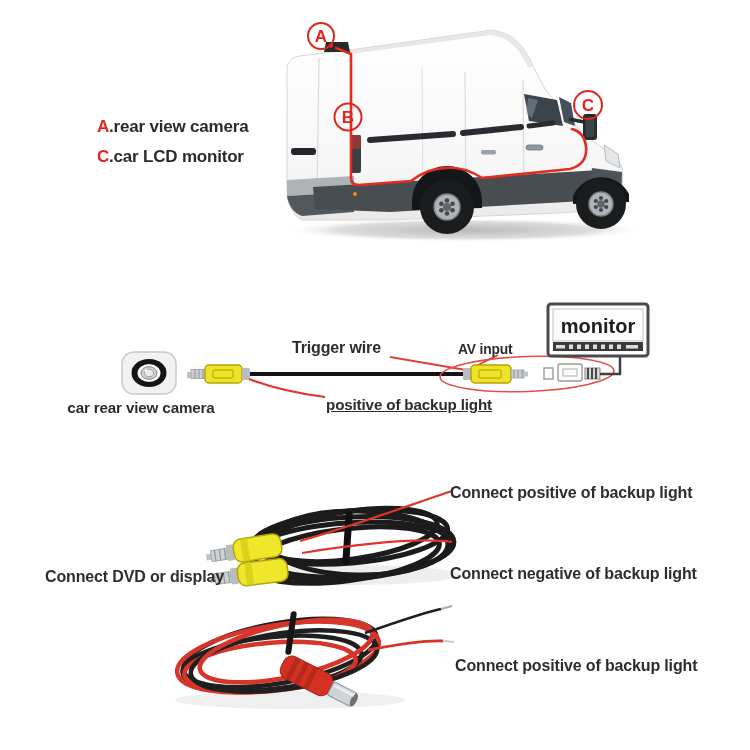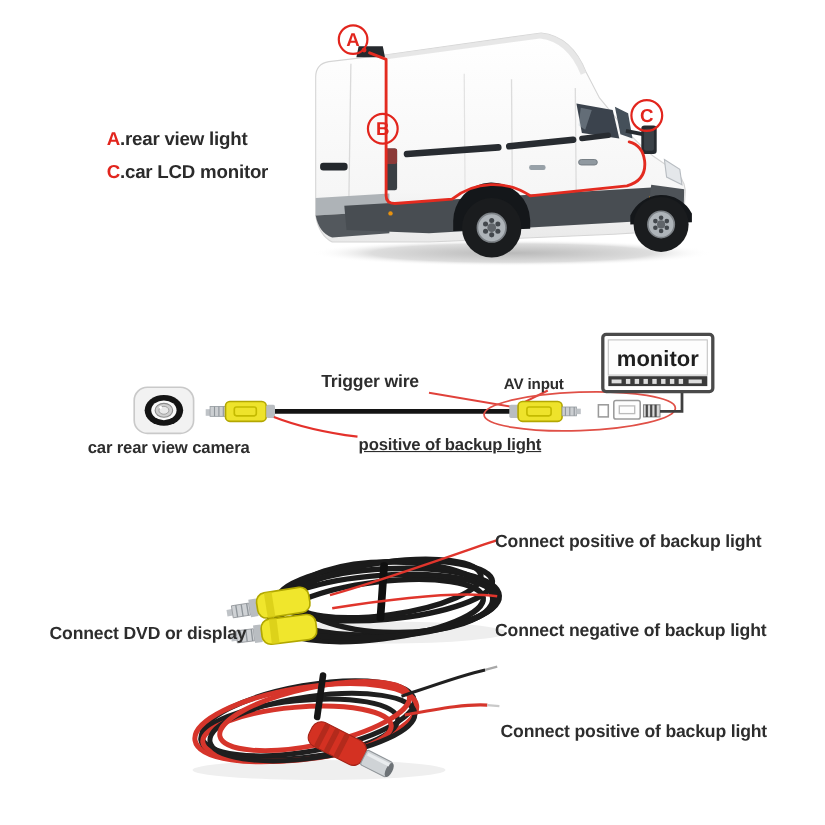--- a/index.html
+++ b/index.html
@@ -19,21 +19,21 @@
   .legend-text{color:#2b2b2b;}
   .ralign{text-align:right;}
   .svgtext{font-family:"Liberation Sans",sans-serif;font-weight:700;}
 </style>
 </head>
 <body>
 
 <div class="canvas">
 
   <div class="legend">
-    <div class="legend-row"><span class="legend-letter">A</span><span class="legend-text">.rear view light</span></div>
+    <div class="legend-row"><span class="legend-letter">A</span><span class="legend-text">.rear view camera</span></div>
     <div class="legend-row"><span class="legend-letter">C</span><span class="legend-text">.car LCD monitor</span></div>
   </div>
 
   <svg style="left:270px;top:10px;" width="420" height="235" viewBox="0 0 420 235">
     <defs>
       <linearGradient id="bodyGrad" x1="0" y1="0" x2="0" y2="1">
         <stop offset="0" stop-color="#ffffff"></stop>
           <stop offset="0.75" stop-color="#f6f6f6"></stop>
           <stop offset="1" stop-color="#e9e9e9"></stop>
       </linearGradient>
@@ -183,21 +183,21 @@
         <rect x="533" y="49.5" width="4" height="4.5" fill="#dddddd"></rect>
       <rect x="541" y="49.5" width="4" height="4.5" fill="#dddddd"></rect>
         <rect x="549" y="49.5" width="4" height="4.5" fill="#dddddd"></rect>
       <rect x="557" y="49.5" width="4" height="4.5" fill="#dddddd"></rect>
       <rect x="566" y="50" width="12" height="3.5" fill="#dddddd"></rect>
     </g>
   </svg>
 
   <div class="label lbl-16" style="left:292px;top:338px;">Trigger wire</div>
   <div class="label lbl-14" style="left:458px;top:342px;">AV input</div>
-  <div class="label lbl-15" style="left:55px;top:399px;width:172px;text-align:right;">car rear view camera</div>
+  <div class="label lbl-15" style="left:55px;top:399px;width:172px;text-align:center;">car rear view camera</div>
   <div class="label lbl-15" style="left:326px;top:396px;text-decoration:underline;">positive of backup light</div>
 
   <svg style="left:200px;top:475px;" width="260" height="130" viewBox="0 0 260 130">
     <ellipse cx="150" cy="100" rx="110" ry="10" fill="#eeeeee"></ellipse>
     <g fill="none" stroke="#1b1b1b" stroke-width="5">
       <ellipse cx="150" cy="62" rx="98" ry="26" transform="rotate(-5 150 62)"></ellipse>
       <ellipse cx="152" cy="72" rx="102" ry="30" transform="rotate(-3 152 72)"></ellipse>
       <ellipse cx="145" cy="80" rx="95" ry="26" transform="rotate(-7 145 80)"></ellipse>
       <ellipse cx="158" cy="68" rx="90" ry="32" transform="rotate(1 158 68)"></ellipse>
       <ellipse cx="148" cy="76" rx="104" ry="28" transform="rotate(-4 148 76)"></ellipse>

